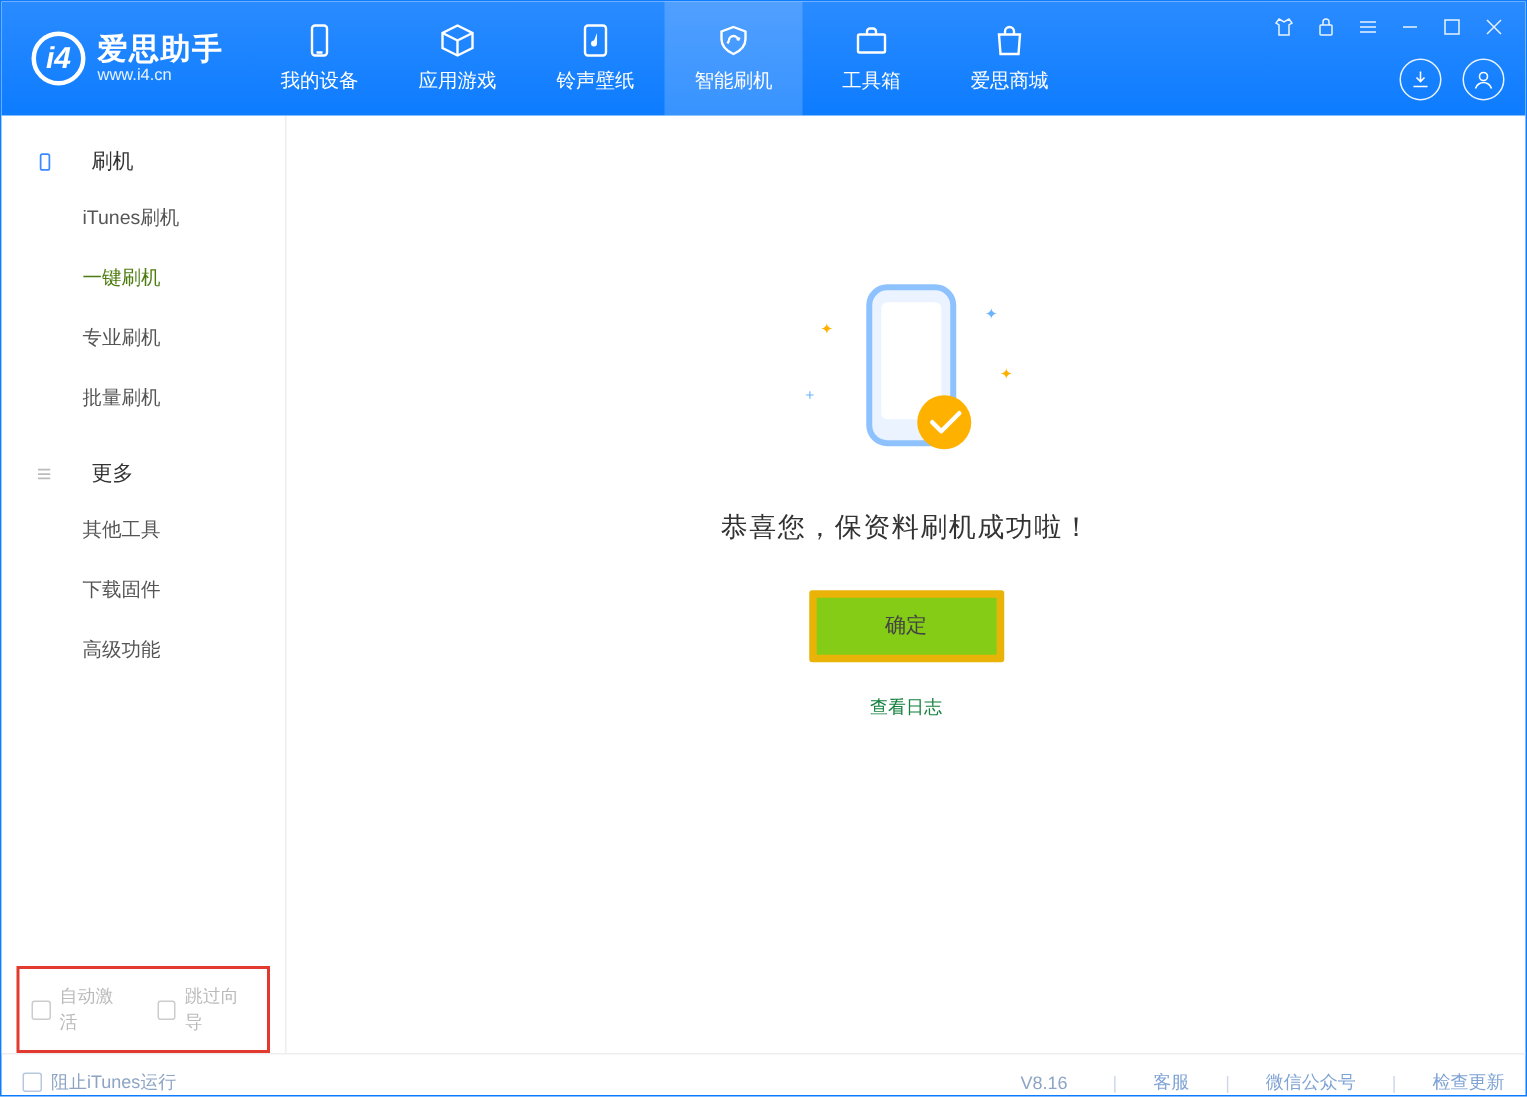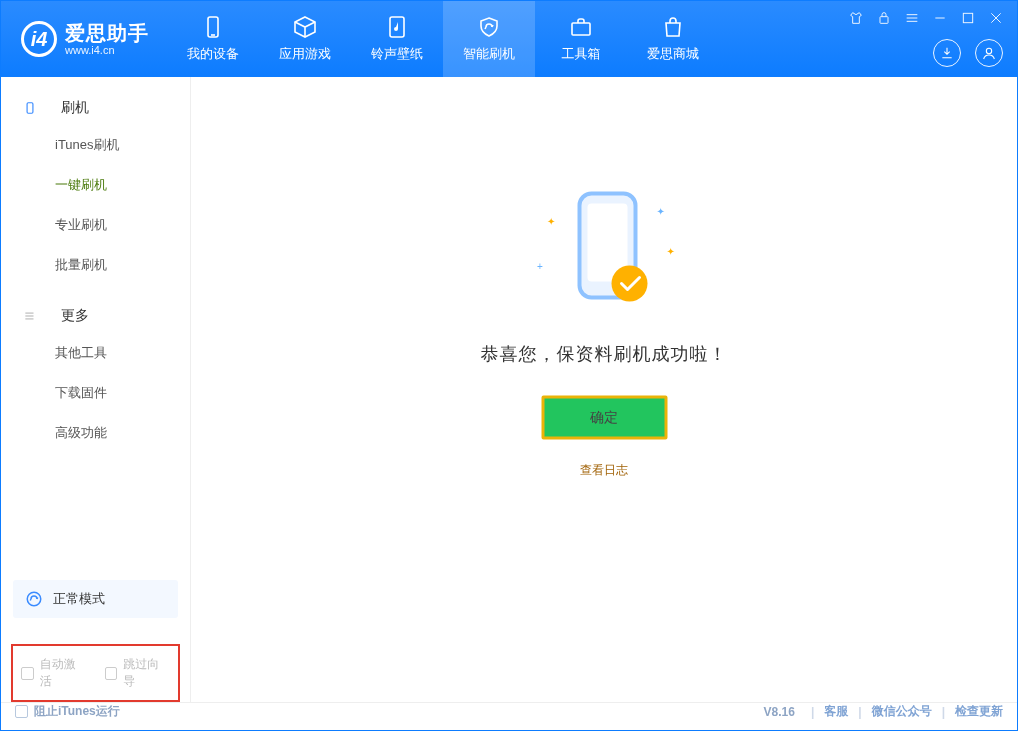--- a/index.html
+++ b/index.html
@@ -48,28 +48,28 @@
 
 .red-box { margin:8px 10px 0; border:2px solid #e23a2e; padding:10px 8px; display:flex; gap:18px; align-items:center; }
 .chk { display:flex; align-items:center; gap:6px; font-size:12px; color:#bbb; cursor:pointer; }
 .chk .box { width:13px; height:13px; border:1px solid #ccc; border-radius:2px; }
 
 
 .main { flex:1; position:relative; }
 .center { position:absolute; left:50%; top:40%; transform:translate(-50%,-50%); text-align:center; }
 .illus { width:150px; height:150px; margin:0 auto 16px; position:relative; }
 .msg { font-size:18px; color:#333; margin-bottom:30px; letter-spacing:1px; }
-.ok-btn { display:inline-block; border:3px solid #eab308; background:#22c55e; padding:10px 46px; font-size:14px; color:#444; cursor:pointer; border-radius:2px; }
-.log-link { display:block; margin-top:22px; font-size:12px; color:#a16207; cursor:pointer; }
-
-
-.footer { height:28px; border-top:1px solid #eee; display:flex; align-items:flex-start; font-size:12px; color:#8da4c4; padding:0 14px;font-weight:bold; }
+.ok-btn { display:inline-block; border:5px solid #eab308; background:#84cc16; padding:10px 46px; font-size:14px; color:#444; cursor:pointer; border-radius:2px; }
+.log-link { display:block; margin-top:22px; font-size:12px; color:#15803d; cursor:pointer; }
+
+
+.footer { height:28px; border-top:1px solid #eee; display:flex; align-items:flex-end; font-size:12px; color:#8da4c4; padding:0 14px; }
 .footer .chk { color:#8da4c4; }
 .footer .chk .box { border-color:#b7c8de; }
-.footer-right { margin-left:auto; display:flex; align-items:center; gap:10px; }
+.footer-right { margin-left:auto; display:flex; align-items:center; gap:24px; }
 .flink { color:#7fa3d4; cursor:pointer; }
 .fsep { color:#cfd9e8; }
 .ver { color:#8da4c4; margin-right:6px; }
 
 
 .sp { position:absolute; font-size:10px; }
 </style>
 </head>
 <body>
 
@@ -212,27 +212,20 @@
             <line x1="4" y1="17" x2="18" y2="17"></line>
           </svg>
         <span>更多</span>
       </div>
       <div class="side-item">其他工具</div>
       <div class="side-item">下载固件</div>
       <div class="side-item">高级功能</div>
     </div>
 
     <div class="side-bottom">
-      <div class="mode-box">
-        <svg viewBox="0 0 24 24" fill="none" stroke="#3a8bff" stroke-width="2">
-            <circle cx="12" cy="12" r="9"></circle>
-            <path d="M8 12a4 4 0 0 1 8 0M16 12l1-2M8 12l-1 2"></path>
-          </svg>
-        <span>正常模式</span>
-      </div>
     </div>
 
     <div class="red-box">
       <label class="chk">
         <span class="box"></span>
         <span>自动激活</span>
       </label>
       <label class="chk">
         <span class="box"></span>
         <span>跳过向导</span>

